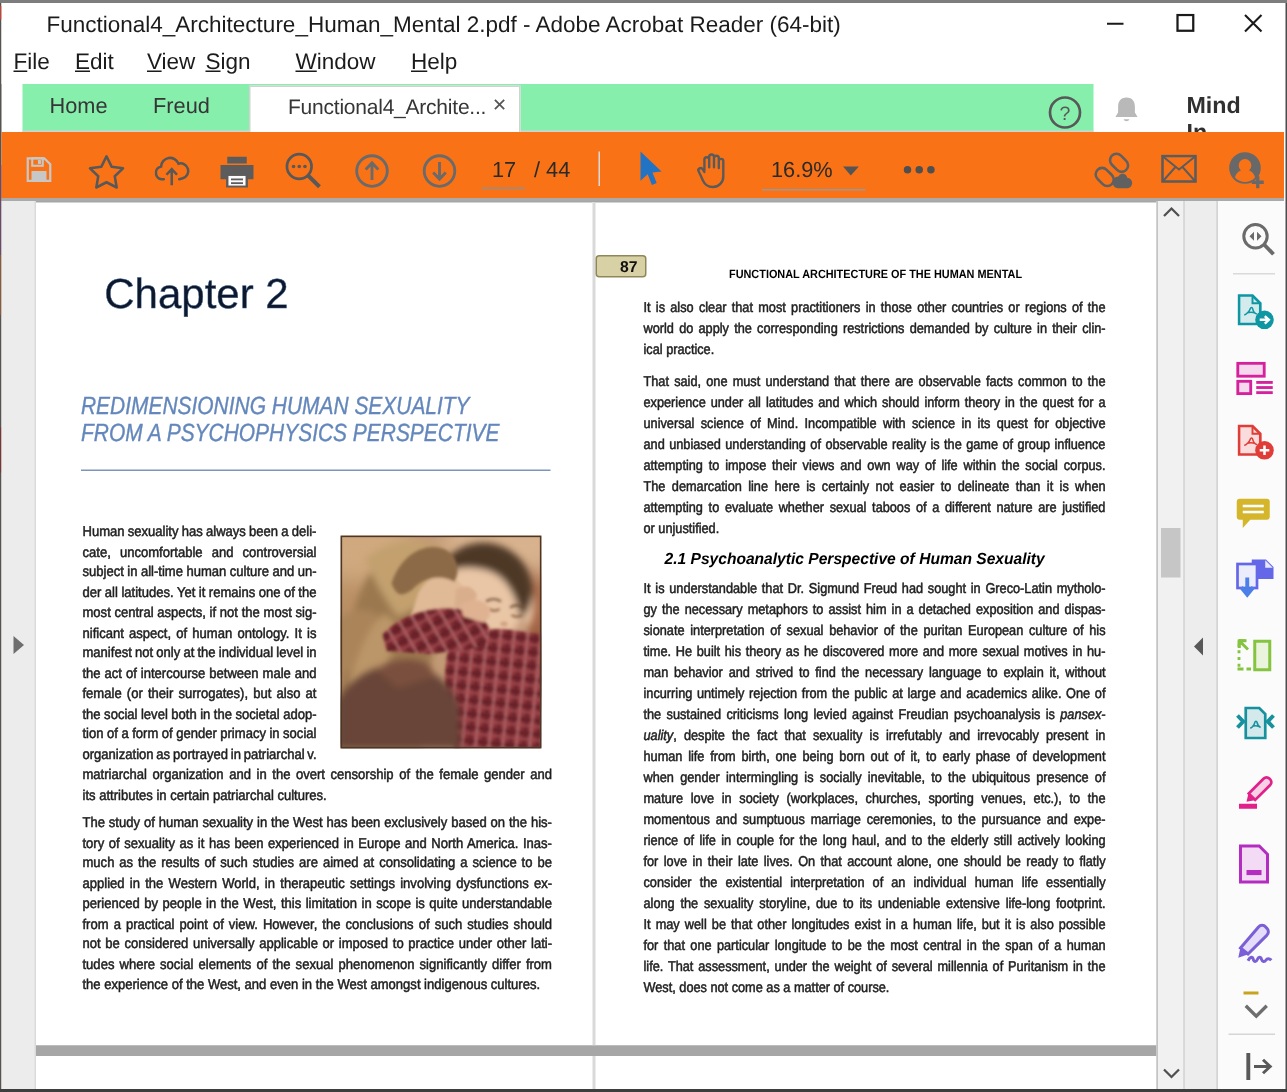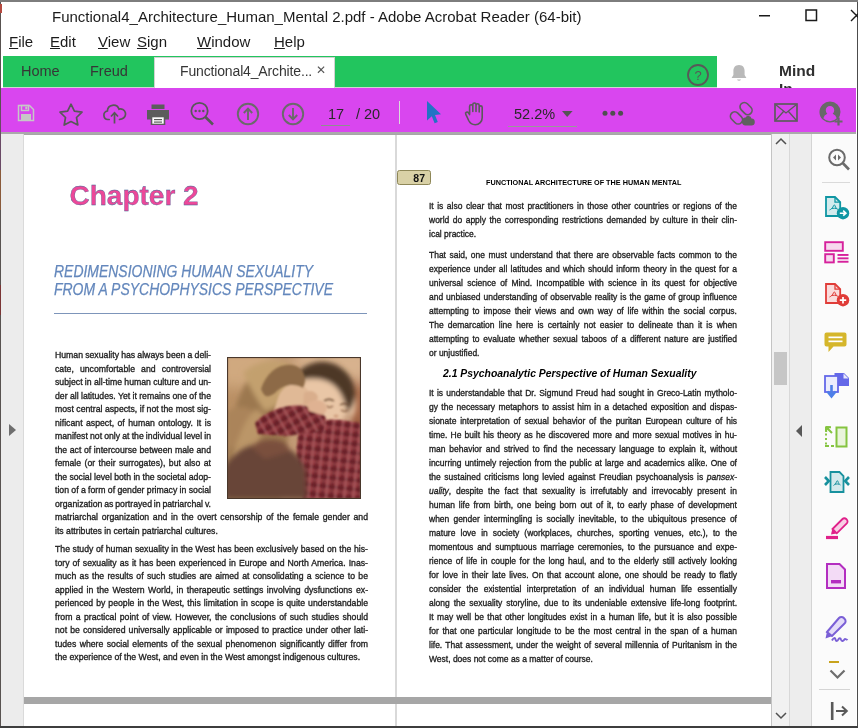--- a/index.html
+++ b/index.html
@@ -5,31 +5,31 @@
   * { margin:0; padding:0; box-sizing:border-box; }
   html,body { width:858px; height:728px; overflow:hidden; }
   body { font-family:"Liberation Sans", sans-serif; position:relative; background:#fff; }
   .abs { position:absolute; }
   
   #frame-top { left:0; top:0; width:858px; height:2px; background:#7d7d7d; }
   #frame-left { left:0; top:2px; width:1px; height:724px; background:#585250; }
   #frame-right { right:0; top:2px; width:1.5px; height:724px; background:#4c4c4c; }
   #frame-bottom { left:0; bottom:0; width:858px; height:2px; background:#3e3e3e; }
   
-  #titlebar { left:1px; top:2px; width:757px; height:28px; background:#ffffff;margin-left:21px; }
+  #titlebar { left:1px; top:2px; width:757px; height:28px; background:#ffffff; }
   #title-text { left:30px; top:6px; font-size:15px; color:#1b1b1b; letter-spacing:0px; }
   
   #menubar { left:1px; top:30px; width:855px; height:26px; background:#ffffff; }
   .menu-item { position:absolute; top:3px; font-size:15px; color:#1b1b1b; }
   
-  #tabbar { left:3px; top:56px; width:714px; height:32px; background:#22c55e; border-bottom:1px solid #d2d2d2; }
+  #tabbar { left:15px; top:56px; width:714px; height:32px; background:#86efac; border-bottom:1px solid #d2d2d2; }
   .tabtxt { position:absolute; font-size:14.5px; color:#363636; }
   #activetab { position:absolute; left:151px; top:1px; width:181px; height:31px; background:#fff; border:1px solid #d2d2d2; border-bottom:none; }
   
-  #toolbar { left:1px; top:88px; width:855px; height:46px; background:#d946ef; border-bottom:2px solid #aaaaaa; }
+  #toolbar { left:1px; top:88px; width:855px; height:46px; background:#f97316; border-bottom:2px solid #aaaaaa; }
   
   #main { left:1px; top:134px; width:855px; height:592px; background:#a6a6a6; }
   #leftstrip { left:0px; top:0px; width:22.5px; height:592px; background:#ececec; border-right:1px solid #dadada; }
   #pageL { left:22.5px; top:1px; width:372.9px; height:562px; background:#fff; }
   #pageR { left:394.4px; top:1px; width:376.1px; height:562px; background:#fff; border-left:2.2px solid #d9d9d9; }
   #spreadbar { left:22.5px; top:563px; width:747px; height:7px; background:#a6a6a6; }
   #pageL2 { left:22.5px; top:570px; width:372.9px; height:22px; background:#fff; }
   #pageR2 { left:394.4px; top:570px; width:376.1px; height:22px; background:#fff; border-left:2.2px solid #d9d9d9; }
   #vscroll { left:769.5px; top:0px; width:18px; height:592px; background:#f1f1f1; border-left:1px solid #c4c4c4; }
   #collapsestrip { left:787.5px; top:0px; width:22.5px; height:592px; background:#ededed; border-left:1px solid #d8d8d8; }
@@ -133,32 +133,32 @@
     <path d="M12 18 L12 7.5 M7.8 11 L12 6.6 L16.2 11" fill="none" stroke="#6a6a6a" stroke-width="1.9"></path>
   </svg>
 
   <svg class="abs" style="left:280px;top:14px" width="24" height="24" viewBox="0 0 24 24">
     <circle cx="12" cy="12" r="10.2" fill="none" stroke="#6a6a6a" stroke-width="1.9"></circle>
     <path d="M12 6 L12 16.5 M7.8 13 L12 17.4 L16.2 13" fill="none" stroke="#6a6a6a" stroke-width="1.9"></path>
   </svg>
 
   <span class="abs" style="left:327px;top:18px;font-size:14.5px;color:#2a2a2a">17</span>
   <div class="abs" style="left:320px;top:37px;width:29px;height:1px;background:#8f8f8f"></div>
-  <span class="abs" style="left:355px;top:18px;font-size:14.5px;color:#2a2a2a">/ 20</span>
+  <span class="abs" style="left:355px;top:18px;font-size:14.5px;color:#2a2a2a">/ 44</span>
   <div class="abs" style="left:398px;top:13px;width:1px;height:23px;background:#dadada"></div>
 
   <svg class="abs" style="left:424px;top:12px" width="17" height="26" viewBox="0 0 17 26">
     <path d="M2 1 L2 20.5 L6.8 16.2 L9.6 23.3 L12.8 22 L10 15 L16 14.3 Z" fill="#2273c4"></path>
   </svg>
 
   <svg class="abs" style="left:461px;top:13px" width="26" height="26" viewBox="0 0 26 26">
     <path d="M7.6 12.5 L7.6 5.4 a1.6 1.6 0 0 1 3.2 0 L10.8 10.5 L10.8 3.6 a1.6 1.6 0 0 1 3.2 0 L14 10.5 L14 4.4 a1.6 1.6 0 0 1 3.2 0 L17.2 11 L17.2 6.4 a1.5 1.5 0 0 1 3 0 L20.2 16.5 a7 7 0 0 1 -7 7.2 a7.3 7.3 0 0 1 -6.5 -4.2 C5.6 17 4.6 14.8 3.8 13.3 a1.5 1.5 0 0 1 2.6 -1.5 L7.6 13.6" fill="none" stroke="#5a5a5a" stroke-width="1.6" stroke-linejoin="round" stroke-linecap="round"></path>
   </svg>
 
-  <span class="abs" style="left:513px;top:18px;font-size:14.5px;color:#2a2a2a">52.2%</span>
+  <span class="abs" style="left:513px;top:18px;font-size:14.5px;color:#2a2a2a">16.9%</span>
   <svg class="abs" style="left:560px;top:22px" width="13" height="8">
       <path d="M1 1 L6.2 7 L11.6 1 Z" fill="#555"></path>
     </svg>
   <div class="abs" style="left:507px;top:38px;width:69px;height:1px;background:#999"></div>
 
   <svg class="abs" style="left:601px;top:22px" width="22" height="7">
       <circle cx="3" cy="3.2" r="2.5" fill="#4f4f4f"></circle>
       <circle cx="10.8" cy="3.2" r="2.5" fill="#4f4f4f"></circle>
       <circle cx="18.6" cy="3.2" r="2.5" fill="#4f4f4f"></circle>
     </svg>
@@ -286,21 +286,21 @@
         <path d="M1.5 1.5 L8.5 8.5 L15.5 1.5" fill="none" stroke="#6e6e6e" stroke-width="2.2"></path>
       </svg>
     <div class="abs" style="left:7px;top:555px;width:31px;height:1px;background:#d5d5d5"></div>
     <svg class="abs" style="left:18px;top:567.4px" width="19" height="20" viewBox="0 0 19 20">
       <path d="M2.2 1 L2.2 19" stroke="#595959" stroke-width="2.6"></path>
       <path d="M6 10 L16 10 M12 5.5 L16.8 10 L12 14.5" fill="none" stroke="#595959" stroke-width="2"></path>
     </svg>
   </div>
 </div>
 
-<div class="abs" style="left:69.5px;top:181.9px;font-weight:bold;font-size:28px;line-height:1;color:#ec4899;letter-spacing:0;-webkit-text-stroke:0.3px #375f90">Chapter 2</div>
+<div class="abs" style="left:69.5px;top:181.9px;font-weight:normal;font-size:28px;line-height:1;color:#0f172a;letter-spacing:0;-webkit-text-stroke:0.3px #375f90">Chapter 2</div>
 <div class="abs" style="left:53.9px;top:262.2px;font-style:italic;font-size:16.5px;line-height:18px;color:#6387bc;white-space:nowrap;-webkit-text-stroke:0.25px #6387bc;transform:scaleX(0.846);transform-origin:0 0">REDIMENSIONING HUMAN SEXUALITY<br>FROM A PSYCHOPHYSICS PERSPECTIVE</div>
 <div class="abs" style="left:54px;top:313.2px;width:313.3px;height:1.3px;background:#7d95ba"></div>
 <svg class="abs" style="left:226.5px;top:357px" width="134" height="142" viewBox="0 0 134 142">
 <defs>
 <filter id="bl0" x="-40%" y="-40%" width="180%" height="180%">
         <feGaussianBlur stdDeviation="7"></feGaussianBlur>
       </filter>
 <filter id="bl1" x="-40%" y="-40%" width="180%" height="180%">
         <feGaussianBlur stdDeviation="2.5"></feGaussianBlur>
       </filter>

